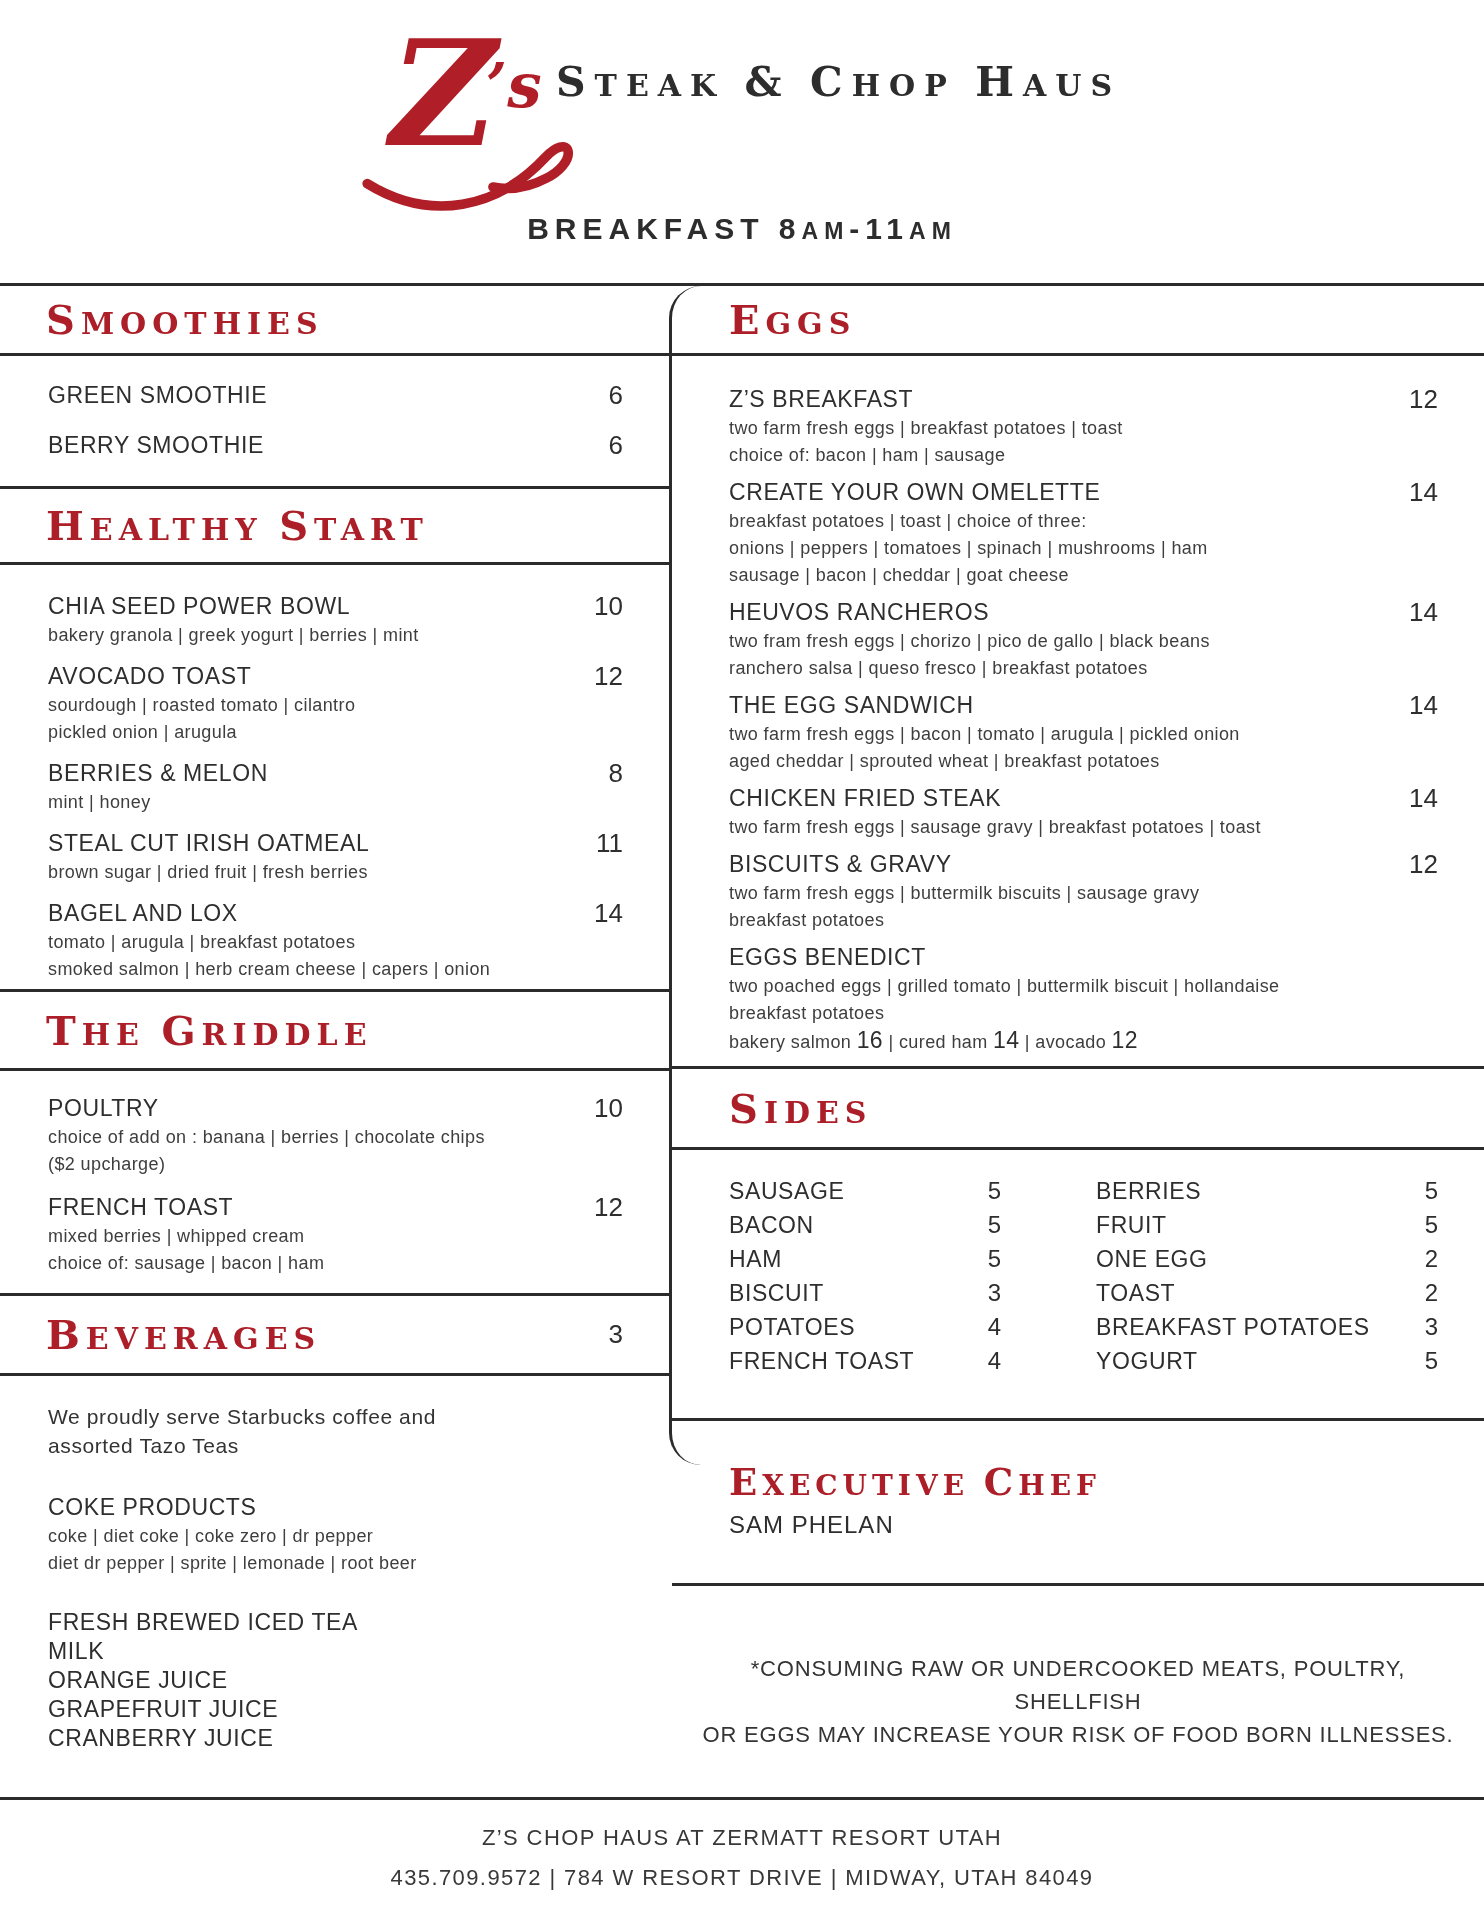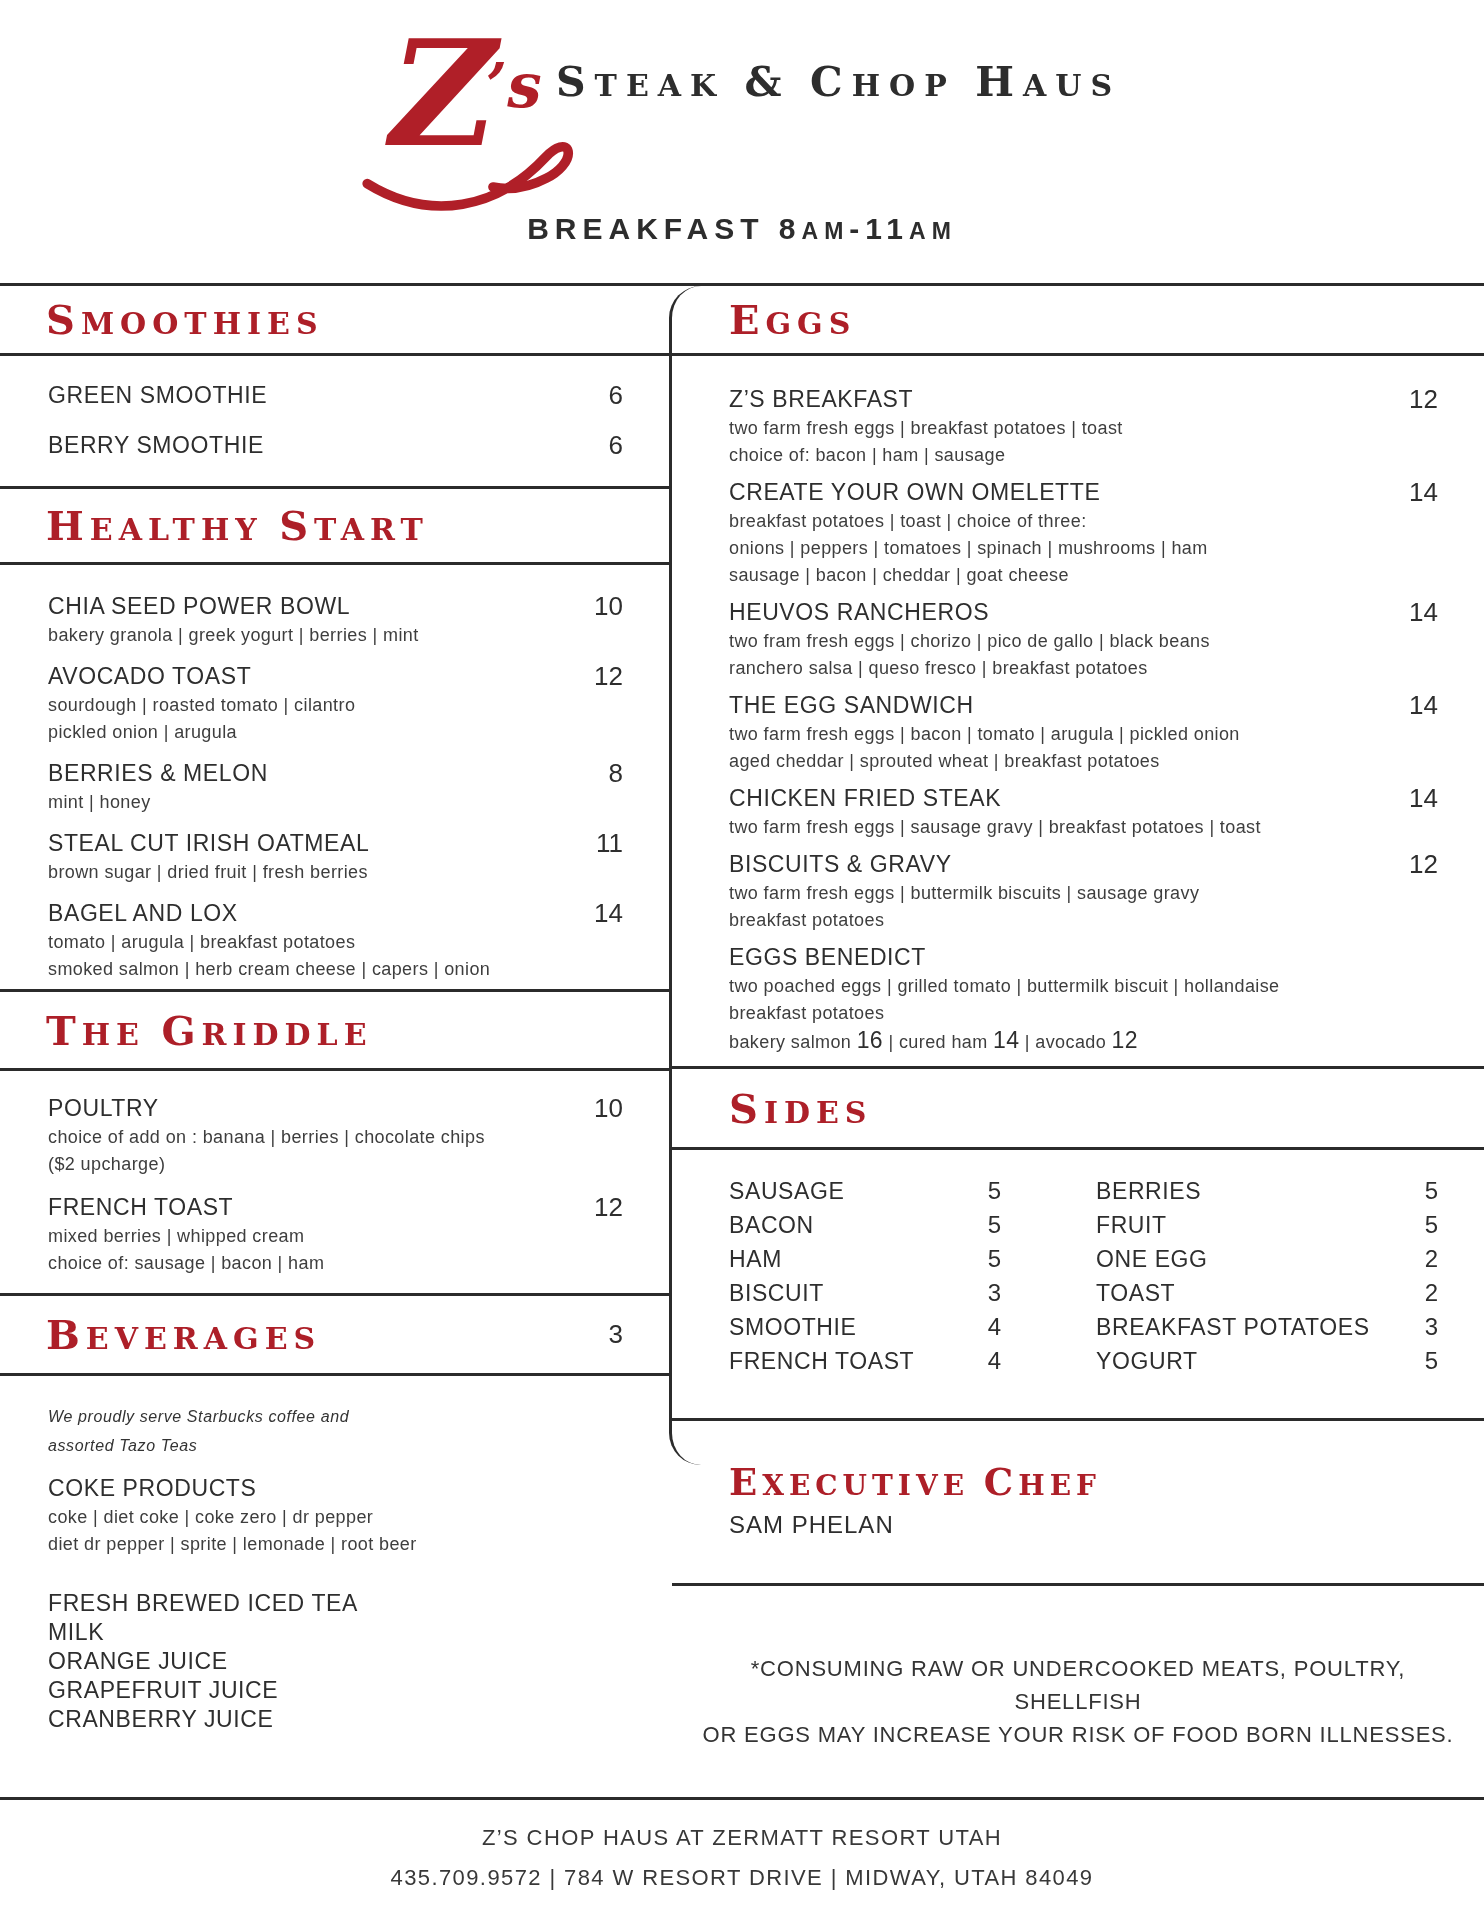--- a/index.html
+++ b/index.html
@@ -40,21 +40,21 @@
   .mi-price{font-size:26px;line-height:31px;color:#2e2e2e;margin-left:12px;white-space:nowrap;}
   .mi-desc{font-size:18px;letter-spacing:0.4px;line-height:27px;color:#3e3e3e;}
   .addon-price{font-size:23px;color:#2e2e2e;}
 
   
   .items-smoothies{padding-top:24px;} .items-smoothies .mi{margin-bottom:19px;}
   .items-healthy{padding-top:26px;}  .items-healthy .mi{margin-bottom:12px;}
   .items-griddle{padding-top:22px;}  .items-griddle .mi{margin-bottom:14px;}
   .items-bev{padding-top:26px;}      .items-bev .mi{margin-bottom:31px;}
   .items-bev .mi.compact{margin-bottom:0;} .items-bev .mi.compact .mi-name{line-height:29px;}
-  .bev-intro{font-size:16px;letter-spacing:0.6px;line-height:29px;color:#333;margin-bottom:13px;font-style:italic;}
+  .bev-intro{font-size:21px;letter-spacing:0.6px;line-height:29px;color:#333;margin-bottom:32px;}
   .items-eggs{padding-top:28px;}     .items-eggs .mi{margin-bottom:8px;}
 
   
   .sides-wrap{display:flex;justify-content:space-between;box-sizing:border-box;
               padding:24px 46px 0 57px;}
   .side-col{display:flex;flex-direction:column;}
   .side-col.c1{width:272px;} .side-col.c2{width:342px;}
   .side-row{display:flex;justify-content:space-between;line-height:34px;}
   .side-label{font-size:23px;letter-spacing:0.6px;color:#2e2e2e;}
   .side-price{font-size:24px;color:#2e2e2e;}
@@ -297,21 +297,21 @@
             </div>
             <div class="side-row">
               <div class="side-label">HAM</div>
               <div class="side-price">5</div>
             </div>
             <div class="side-row">
               <div class="side-label">BISCUIT</div>
               <div class="side-price">3</div>
             </div>
             <div class="side-row">
-              <div class="side-label">SMOOTHIE</div>
+              <div class="side-label">POTATOES</div>
               <div class="side-price">4</div>
             </div>
             <div class="side-row">
               <div class="side-label">FRENCH TOAST</div>
               <div class="side-price">4</div>
             </div>
           </div>
         <div class="side-col c2">
             <div class="side-row">
               <div class="side-label">BERRIES</div>

